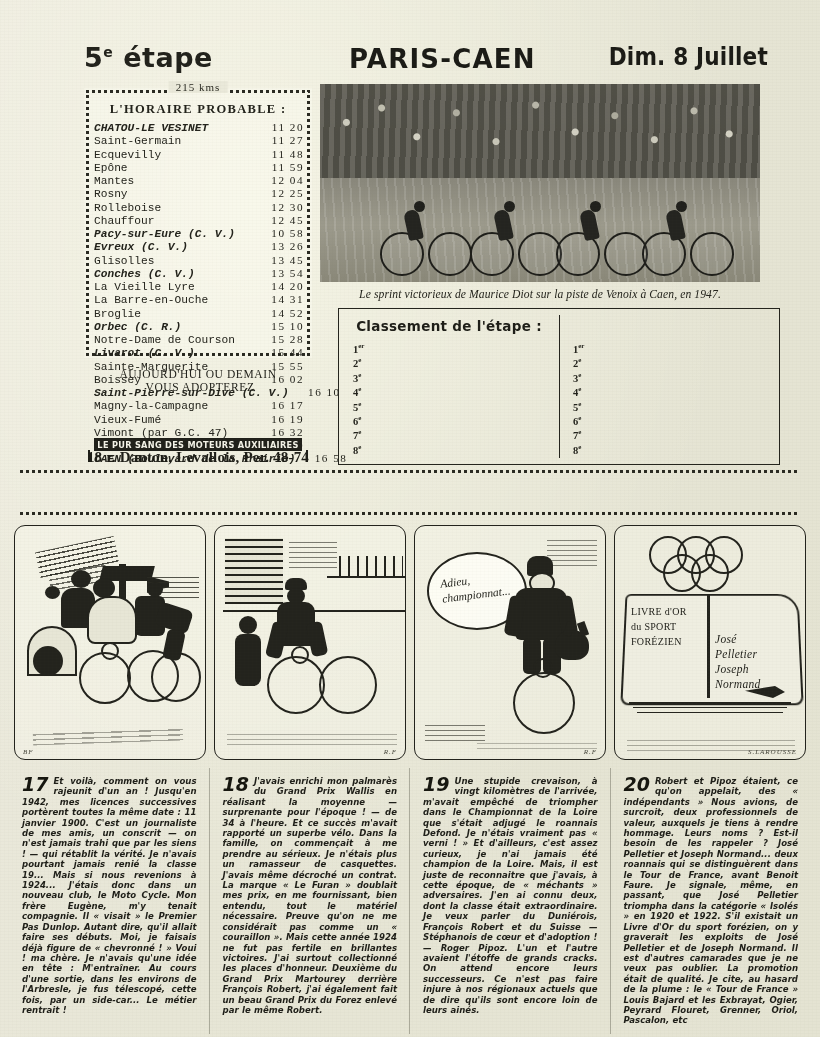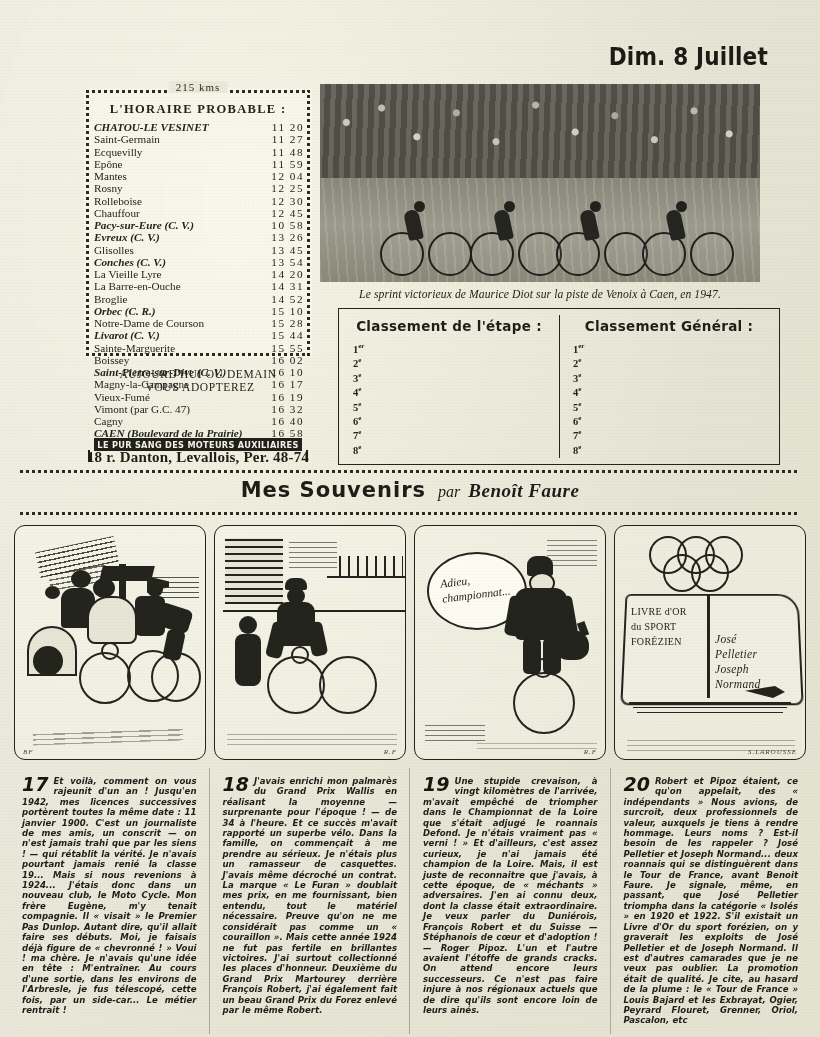--- a/index.html
+++ b/index.html
@@ -63,21 +63,21 @@
     background:#eae9da;padding:0 7px;
     font-family:"Liberation Serif",serif;font-size:11px;letter-spacing:1px;color:#2a2a22;
     white-space:nowrap;
   }
   .itin-title{
     position:absolute;top:14px;left:0;right:0;text-align:center;
     font-size:12.5px;font-weight:700;letter-spacing:1.3px;color:#23231c;
   }
   .itin-list{position:absolute;top:33px;left:10px;right:8px;}
   .ir{display:flex;align-items:baseline;font-size:11.2px;line-height:12.25px;color:#23231c;white-space:nowrap;}
-  .ir .nm{flex:0 0 auto;}
+  .ir .nm{flex:0 0 auto;font-family:Liberation Mono, monospace;}
   .ir .nm.it{font-style:italic;font-weight:600;}
   .ir .dots{
     flex:1 1 auto;margin:0 4px;overflow:hidden;height:9px;
     background-image:radial-gradient(circle,#35352b 0.7px, rgba(0,0,0,0) 0.9px);
     background-size:4px 9px;background-position:0 6px;background-repeat:repeat-x;
     min-width:10px;
   }
   .ir .tm{flex:0 0 34px;text-align:right;letter-spacing:1.5px;font-variant-numeric:tabular-nums;}
 
   
@@ -207,20 +207,22 @@
     font-size:19px;line-height:17px;margin:0 5px 0 0;color:#16160f;
   }
   .vline{position:absolute;top:0;bottom:0;right:-5px;width:1px;background:rgba(60,60,45,.35);}
 </style>
 </head>
 <body>
 
 <div class="page">
 
   <div class="hdr">
+    <div class="etape"><span>5</span><sup>e</sup> <span>étape</span></div>
+    <div class="route">PARIS-CAEN</div>
     <div class="date">Dim. 8 Juillet</div>
   </div>
 
   <div class="itin">
     <div class="itin-border"></div>
     <div class="kms">215  kms</div>
     <div class="itin-title">L'HORAIRE PROBABLE :</div>
     <div class="itin-list" id="itin-list">
         <div class="ir">
           <span class="nm it">CHATOU-LE VESINET</span>
@@ -426,21 +428,20 @@
             <span class="rk">7<sup>e</sup></span>
             <span class="ln"></span>
           </div>
           <div class="cls-row">
             <span class="rk">8<sup>e</sup></span>
             <span class="ln"></span>
           </div>
         </div>
     </div>
     <div class="cls-col r">
-      <div class="cls-h">Classement Général :</div>
       <div class="cls-rows" id="cls-right">
           <div class="cls-row">
             <span class="rk">1<sup>er</sup></span>
             <span class="ln"></span>
           </div>
           <div class="cls-row">
             <span class="rk">2<sup>e</sup></span>
             <span class="ln"></span>
           </div>
           <div class="cls-row">
@@ -465,25 +466,20 @@
           </div>
           <div class="cls-row">
             <span class="rk">8<sup>e</sup></span>
             <span class="ln"></span>
           </div>
         </div>
     </div>
   </div>
 
   <div class="band"></div>
-  <div class="sv">
-    <span class="t1">Mes Souvenirs</span>
-    <span class="t2">par</span>
-    <span class="t3">Benoît Faure</span>
-  </div>
   <div class="band2"></div>
 
   <div class="panels">
 
     <div class="panel">
       <div class="hatch ink" style="left:22px;top:18px;width:80px;height:26px;transform:rotate(-12deg);opacity:.85;"></div>
       <div class="hatch ink" style="left:34px;top:42px;width:58px;height:18px;transform:rotate(-10deg);opacity:.7;"></div>
       <div class="ink" style="left:104px;top:38px;width:7px;height:72px;background:#23231d;"></div>
       <div class="ink" style="left:86px;top:40px;width:52px;height:15px;background:#23231d;transform:skewX(-14deg);"></div>
       <div class="ink" style="left:132px;top:50px;width:22px;height:16px;background:#23231d;clip-path:polygon(0 0,100% 35%,100% 70%,0 100%);"></div>

